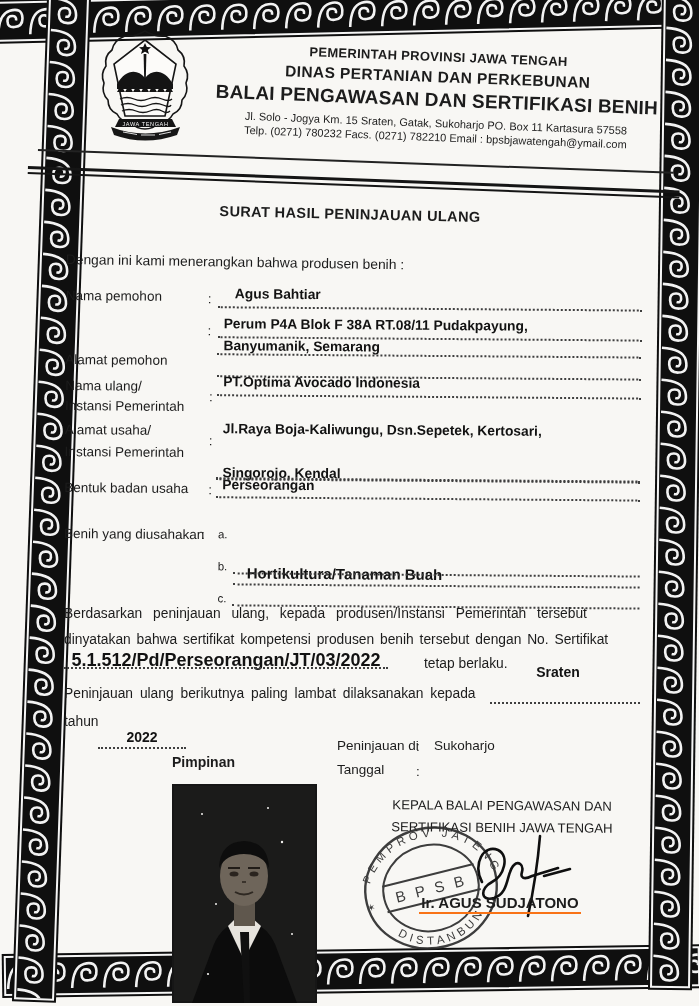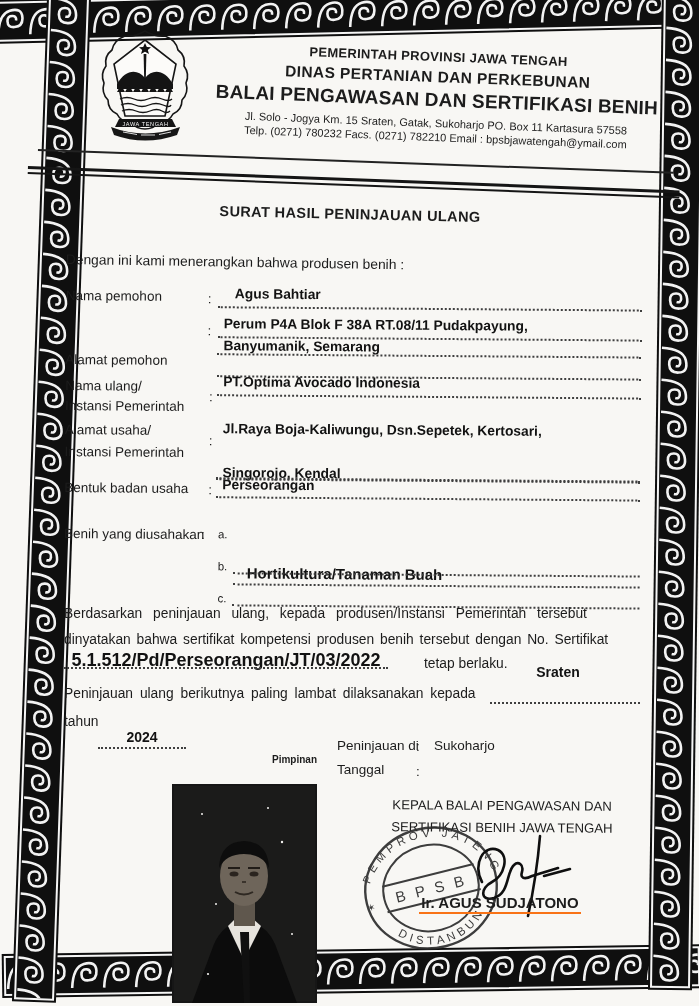--- a/index.html
+++ b/index.html
@@ -40,21 +40,21 @@
   .val{font-weight:700;font-size:13.8px;color:#121212;}
   .dotline{border-bottom:2px dotted #3f3f3f;}
   .dotthru{position:relative;}
   .dotthru::after{content:"";position:absolute;left:0;right:0;bottom:3px;border-bottom:2px dotted #3f3f3f;z-index:2;}
   .para{font-size:13.8px;white-space:nowrap;z-index:2;}
   .sig-titles{left:330px;top:795px;width:344px;text-align:center;font-size:13.2px;line-height:22px;transform:rotate(.4deg);z-index:2;}
   .name-block{left:398px;top:894px;width:204px;text-align:center;z-index:5;}
   .name-block .nm{font-size:15px;font-weight:700;display:inline-block;border-bottom:2px solid #f97316;padding:0 2px 1px 2px;}
   .name-block .rk{font-size:13px;font-weight:700;margin-top:3px;}
   .name-block .nip{font-size:13px;font-weight:700;margin-top:2px;white-space:nowrap;}
-  .pimpinan{left:172px;top:754px;width:145px;text-align:right;font-size:10px;font-weight:700;z-index:2;}
+  .pimpinan{left:172px;top:754px;width:145px;text-align:left;font-size:14px;font-weight:700;z-index:2;}
 </style>
 </head>
 <body>
 
 <div class="sheet">
 
   <div>
     <div class="strip h top">
         <svg width="32" height="32" viewBox="0 0 32 32">
           <path d="M 2 31 Q 3 10 14 7 Q 26 4 26.5 14 Q 27 23 18.5 23.5 Q 11.5 24 11.5 17.5 Q 11.5 12 17 12.5 Q 21 13 20 17" fill="none" stroke="#f2f2f2" stroke-width="2.6"></path>
@@ -489,21 +489,21 @@
   <div class="abs para" style="left:64px;top:606px;word-spacing:7px;">Berdasarkan peninjauan ulang, kepada produsen/Instansi Pemerintah tersebut</div>
   <div class="abs dotthru" style="left:64px;top:650px;width:324px;height:22px;text-align:center;z-index:2;">
     <span class="val" style="font-size:18px;">5.1.512/Pd/Perseorangan/JT/03/2022</span>
   </div>
   <div class="abs para" style="left:396px;top:656px;margin-left:28px;">tetap berlaku.</div>
   <div class="abs val" style="left:528px;top:664px;width:60px;text-align:center;font-size:14px;z-index:2;">Sraten</div>
   <div class="abs para" style="left:64px;top:686px;word-spacing:3px;">Peninjauan ulang berikutnya paling lambat dilaksanakan kepada</div>
   <div class="abs dotline" style="left:490px;top:684px;width:150px;height:18px;z-index:2;"></div>
   <div class="abs para" style="left:64px;top:714px;">tahun</div>
   <div class="abs dotthru" style="left:98px;top:706px;width:88px;height:24px;text-align:center;z-index:2;">
-    <span class="val" style="font-size:14px;">2024</span>
+    <span class="val" style="font-size:14px;">2022</span>
   </div>
 
   <div class="abs lbl" style="left:337px;top:738px;z-index:2;">Peninjauan di</div>
   <div class="abs cln" style="left:416px;top:739px;z-index:2;">:</div>
   <div class="abs lbl" style="left:434px;top:738px;z-index:2;">Sukoharjo</div>
   <div class="abs lbl" style="left:337px;top:762px;z-index:2;">Tanggal</div>
   <div class="abs cln" style="left:416px;top:764px;z-index:2;">:</div>
 
   <div class="abs pimpinan">Pimpinan</div>
   <div class="abs" style="left:172px;top:784px;width:145px;height:219px;z-index:6;">

